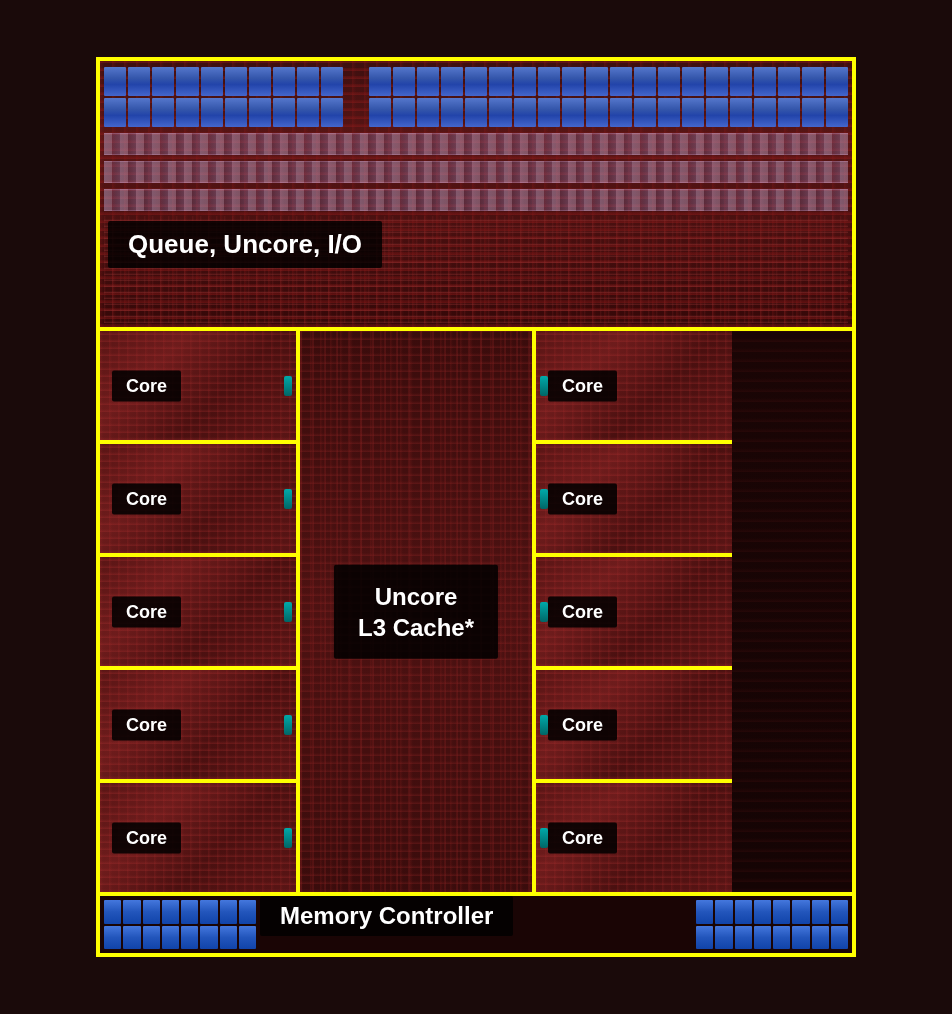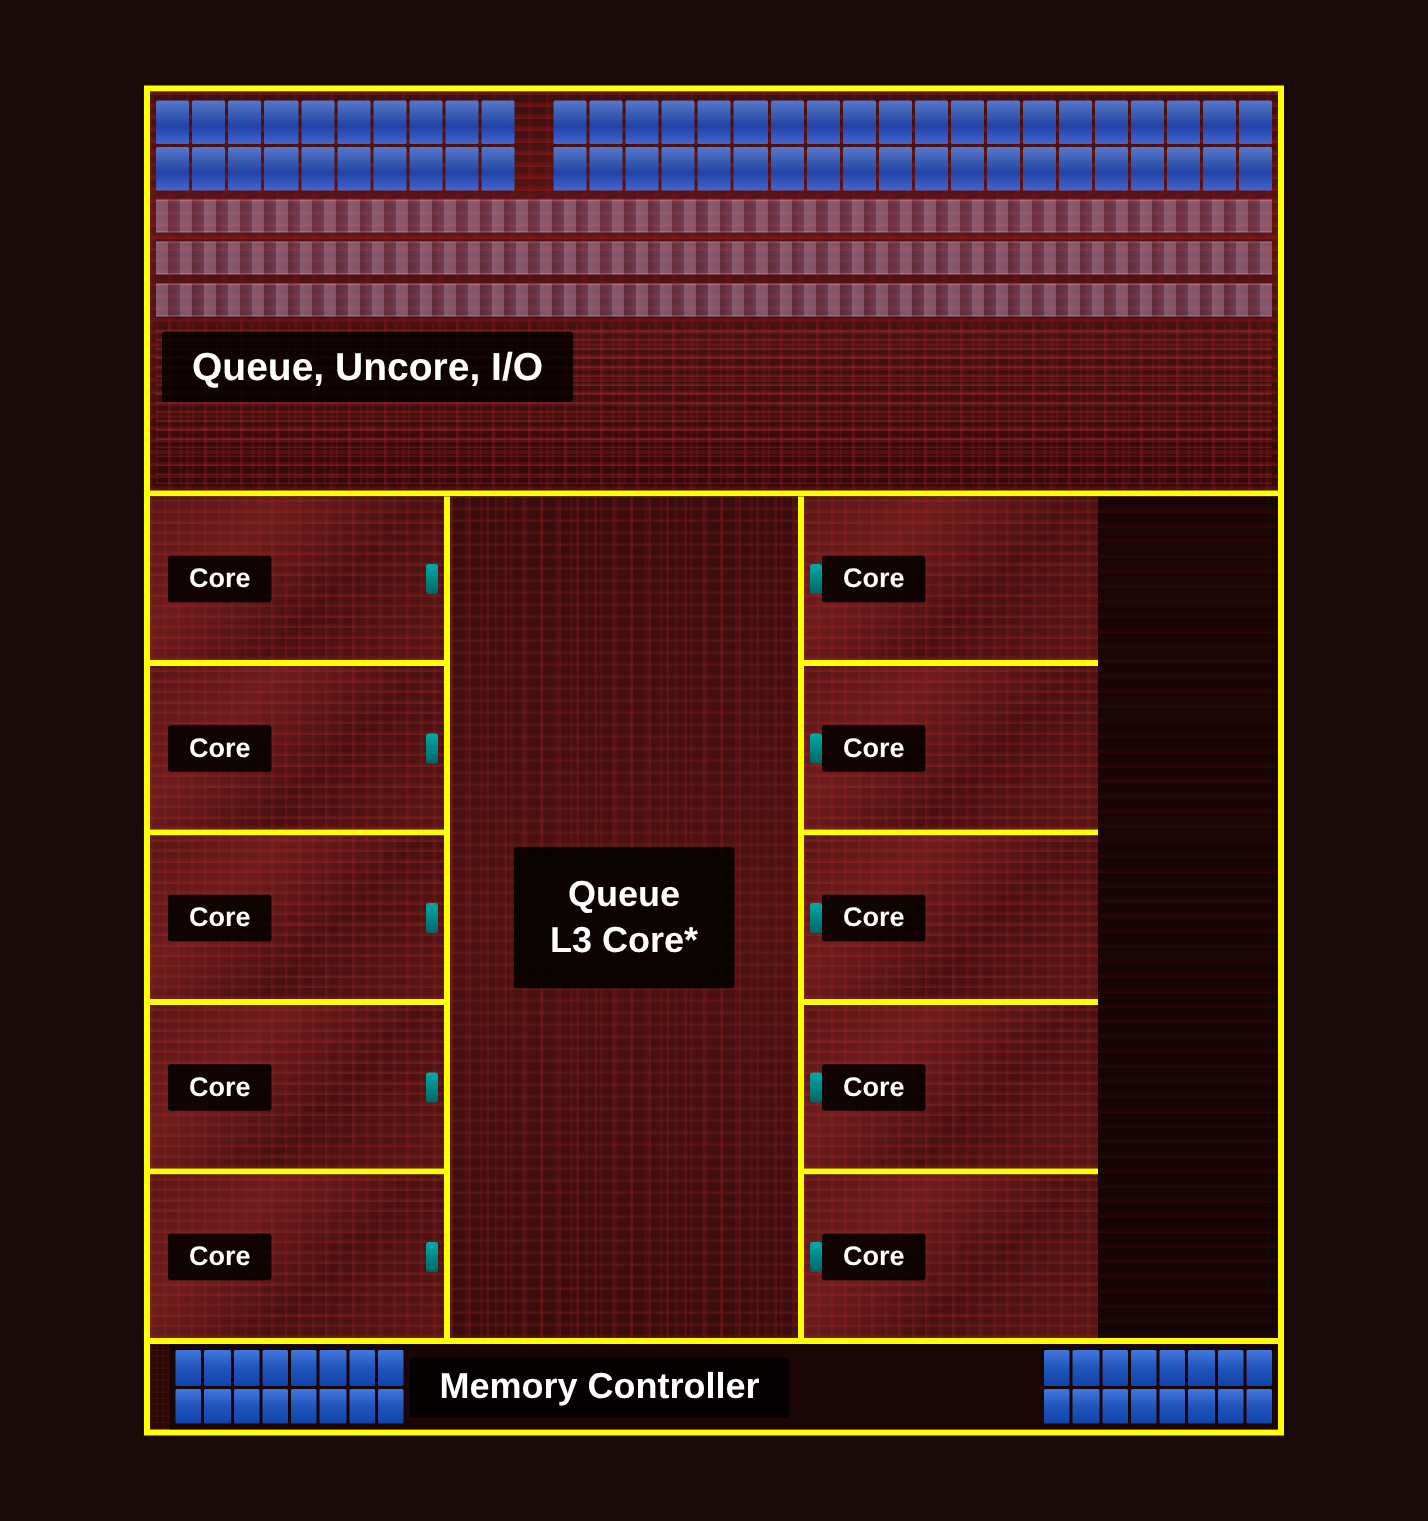--- a/index.html
+++ b/index.html
@@ -243,22 +243,21 @@
       white-space: nowrap;
     }
 
     
     .bottom-section {
       position: relative;
       height: 57px;
       overflow: hidden;
       background: #1a0505;
       display: flex;
-      align-items: center;
-      margin-left: 13px;
+      align-items: flex-start;
     }
 
     
     .memory-bank {
       width: 160px;
       height: 100%;
       display: flex;
       flex-direction: column;
       gap: 2px;
       padding: 4px;
@@ -415,22 +414,22 @@
       <div class="core-cell">
         <div class="core-label">Core</div>
       </div>
       <div class="core-cell">
         <div class="core-label">Core</div>
       </div>
     </div>
 
     <div class="center-cache">
       <div class="cache-label">
-        <span>Queue</span><br>
-        <span>L3 Core*</span>
+        <span>Uncore</span><br>
+        <span>L3 Cache*</span>
       </div>
     </div>
 
     <div class="right-cores">
       <div class="core-cell">
         <div class="core-label">Core</div>
       </div>
       <div class="core-cell">
         <div class="core-label">Core</div>
       </div>

